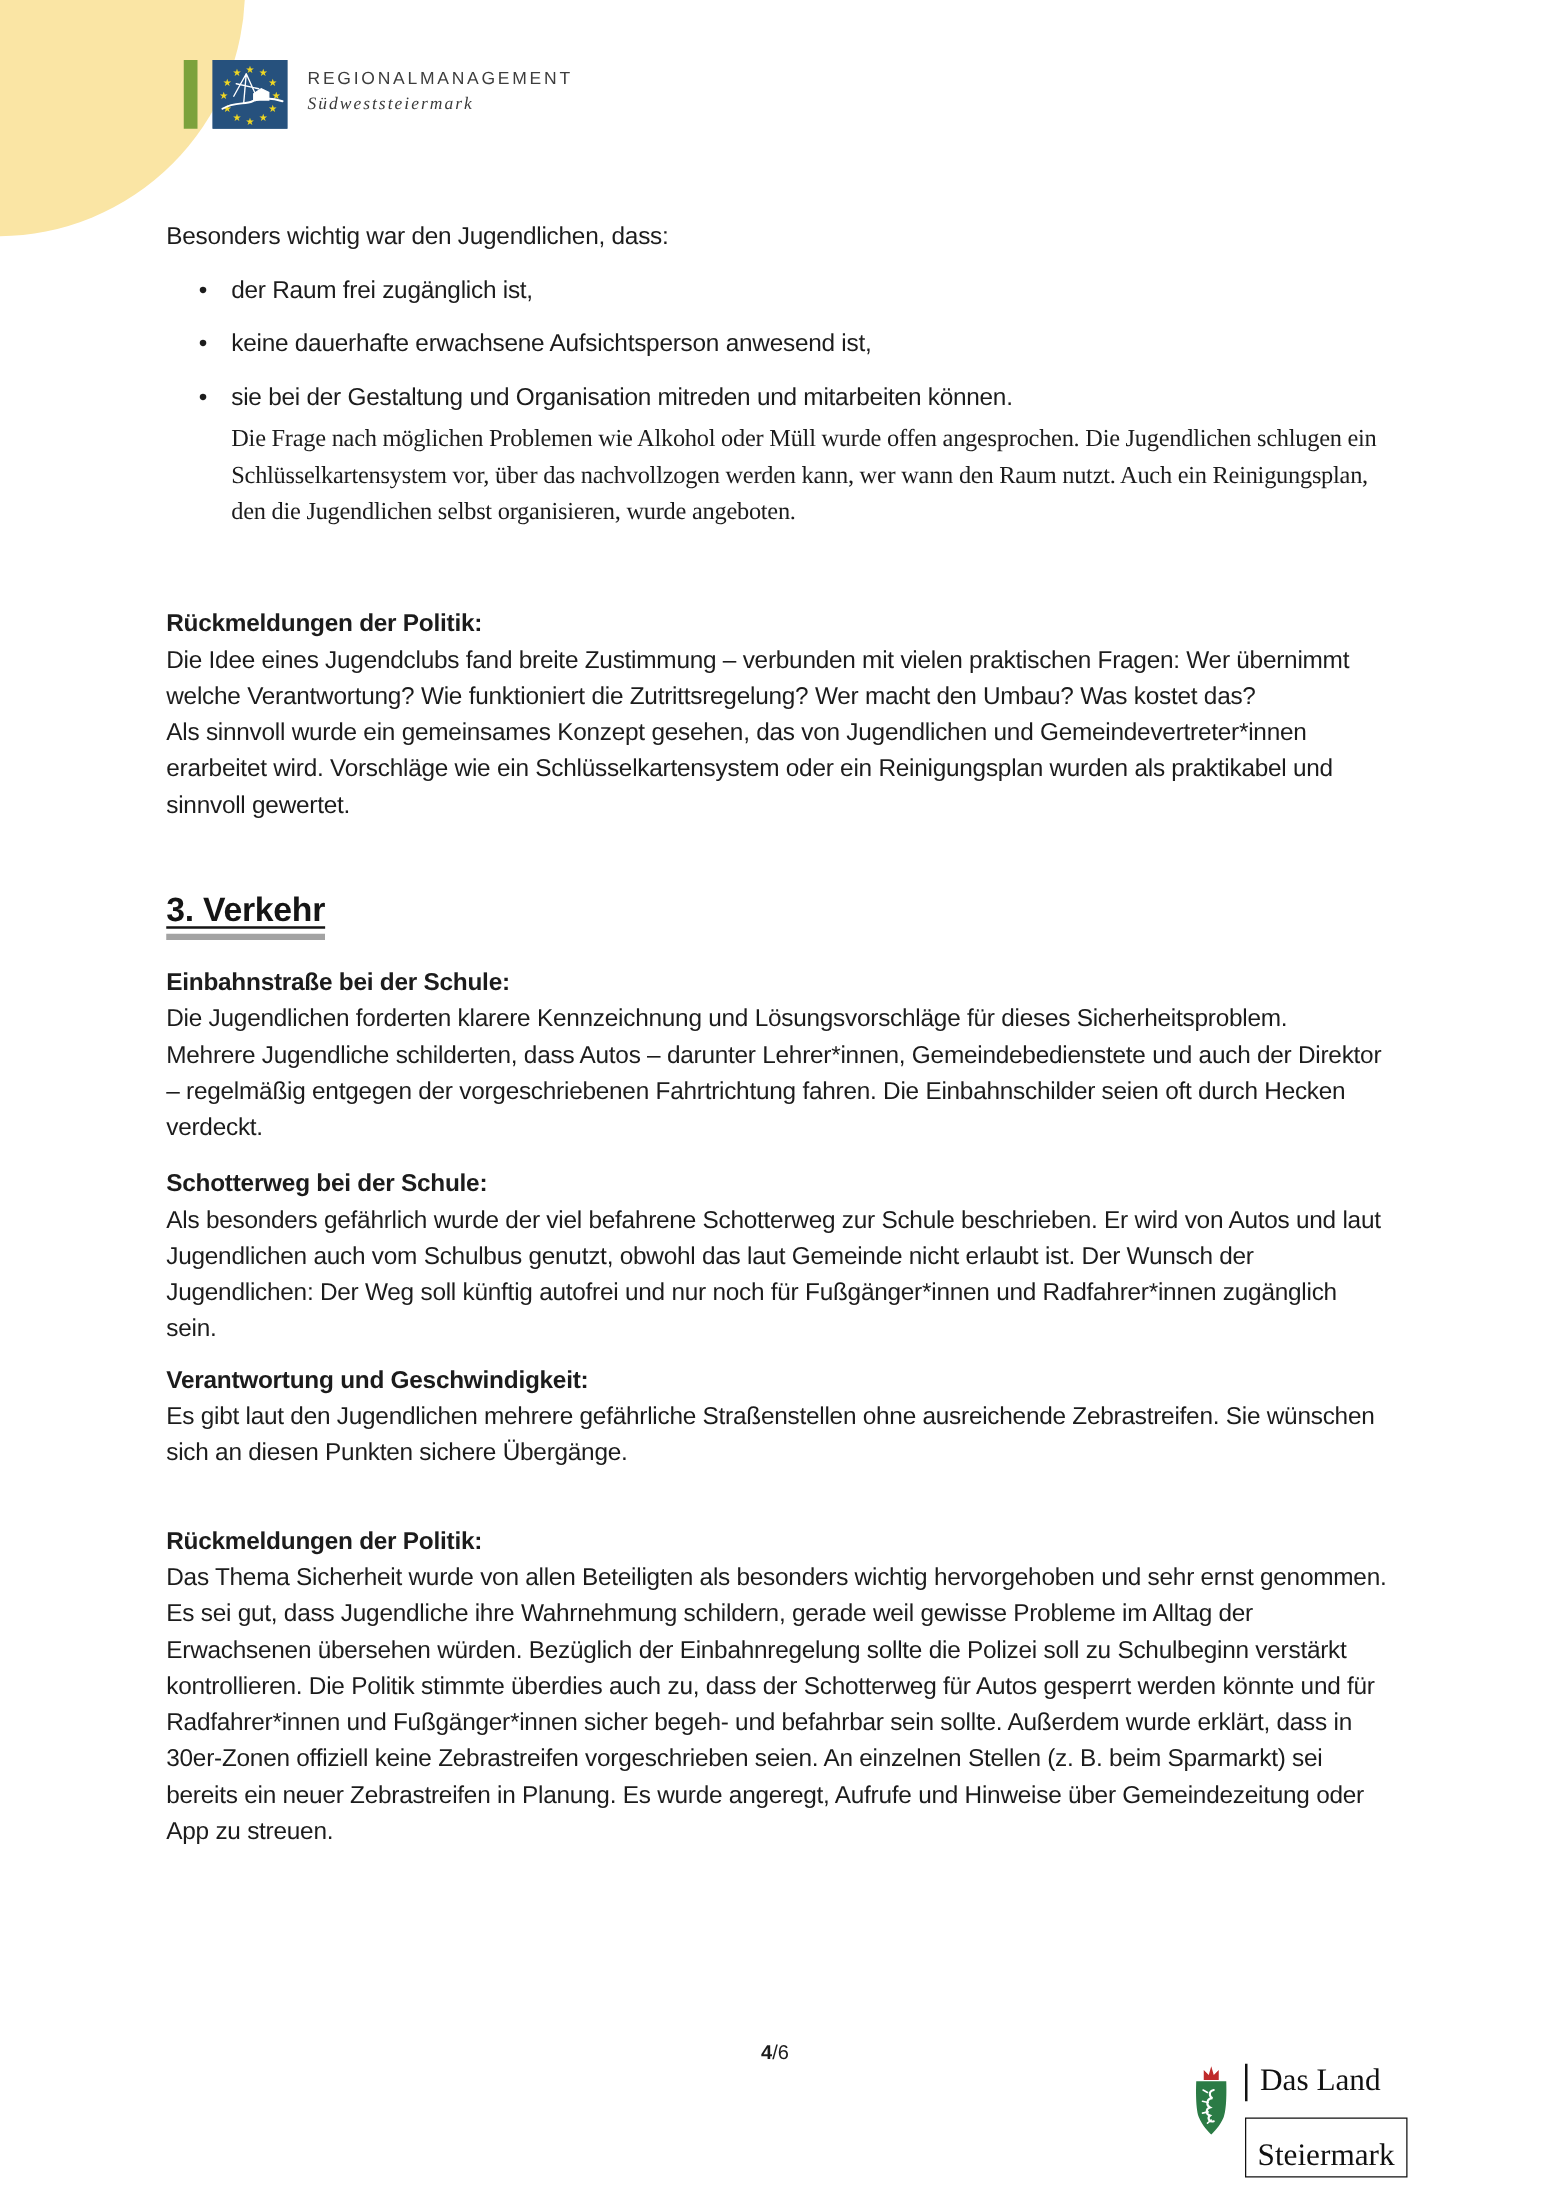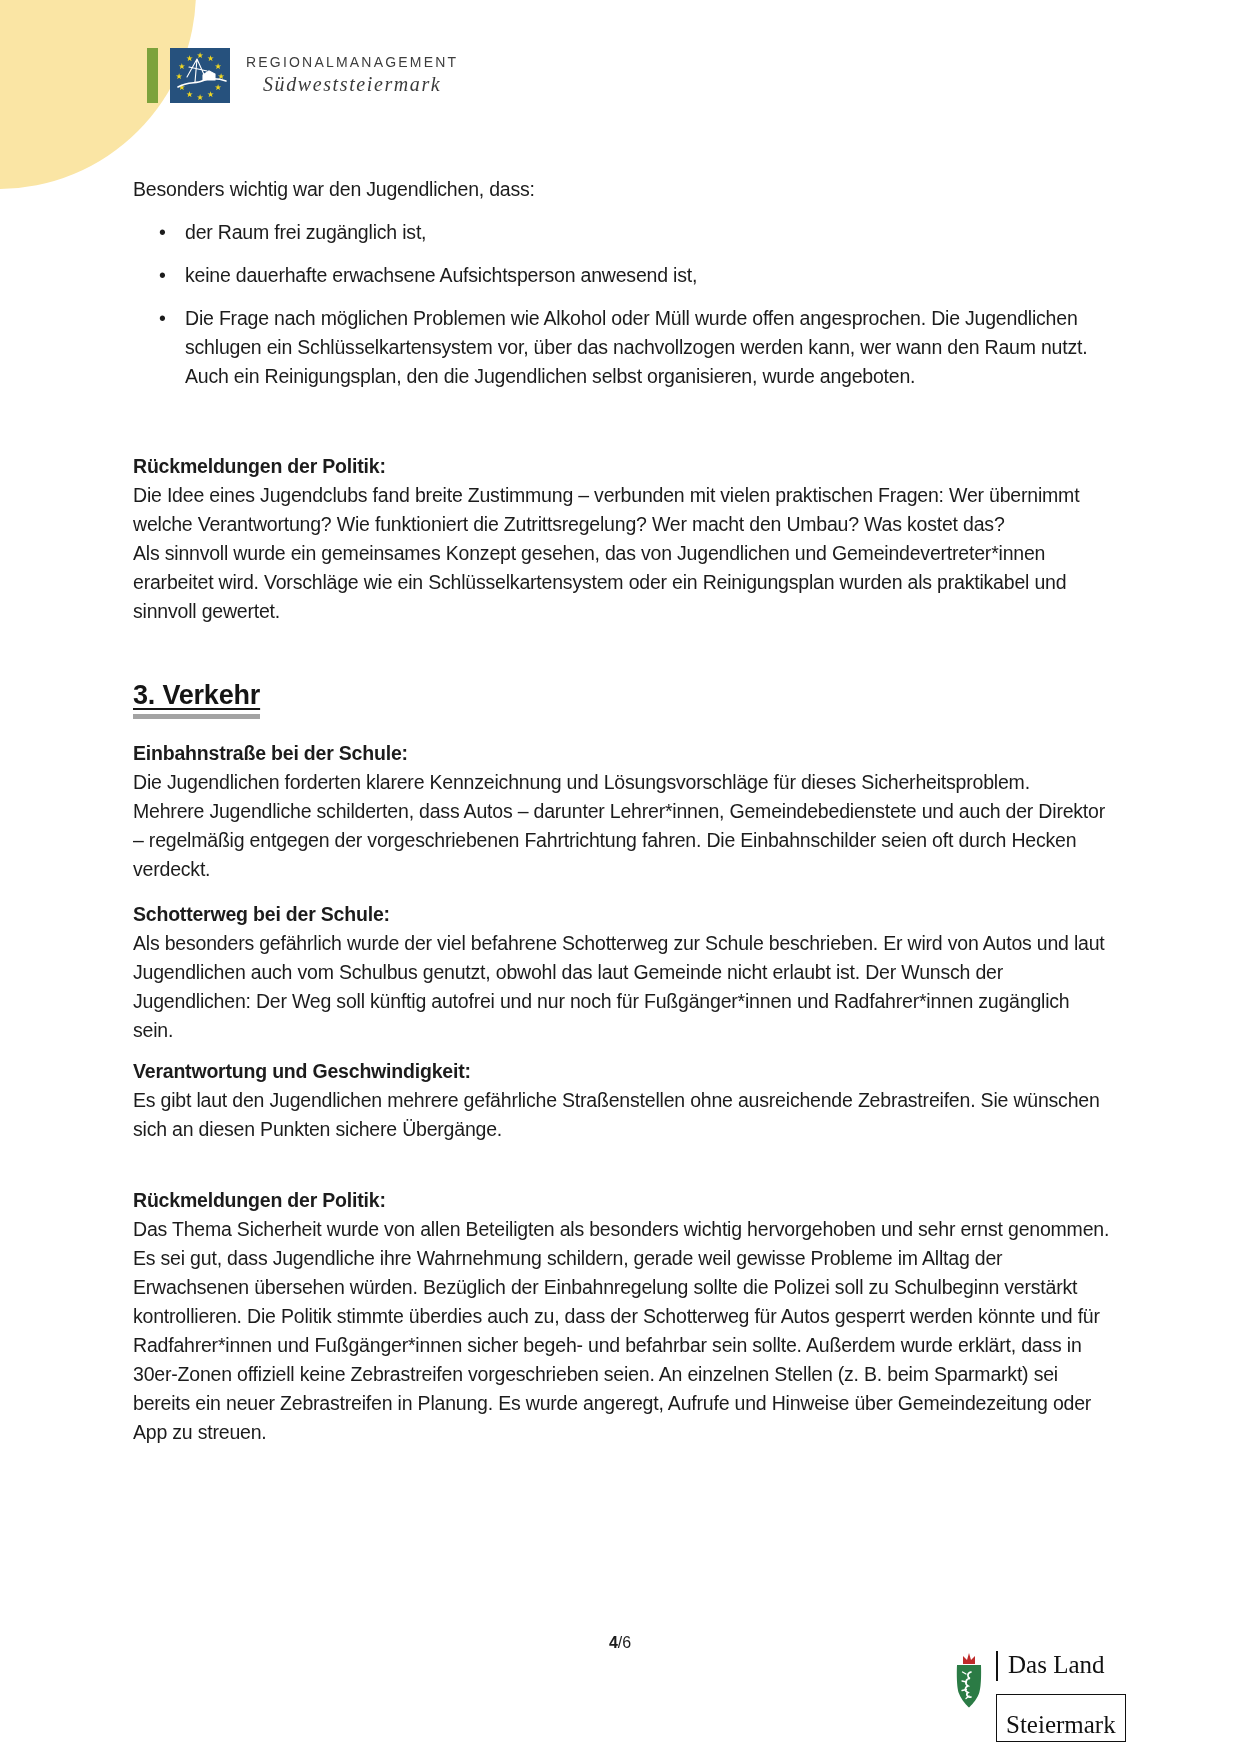--- a/index.html
+++ b/index.html
@@ -17,33 +17,33 @@
     position:absolute;left:-200px;top:-207px;
     width:396px;height:396px;border-radius:50%;
     background:#FAE5A4;z-index:0;
   }
   
   .header-logo{position:absolute;left:147px;top:48px;display:flex;align-items:flex-start;z-index:2;}
   .logo-bar{width:11px;height:55px;background:#7CA23C;}
   .logo-flag{width:60px;height:55px;margin-left:12px;background:#26517D;position:relative;flex:0 0 auto;}
   .logo-textcol{margin-left:16px;padding-top:5px;}
   .logo-line1{font-size:14px;letter-spacing:2.2px;color:#3d3d3d;line-height:18px;}
-  .logo-line2{font-family:"Liberation Serif", serif;font-style:italic;font-size:20px;letter-spacing:1.6px;color:#3a3a3a;line-height:24px;margin-top:1px;text-align:center;}
+  .logo-line2{font-family:"Liberation Serif", serif;font-style:italic;font-size:14px;letter-spacing:1.6px;color:#3a3a3a;line-height:24px;margin-top:1px;}
   
   .content{
     position:absolute;left:133px;top:0;width:978px;z-index:1;
     padding-top:175px;
     font-size:19.5px;line-height:29px;letter-spacing:-0.2px;
   }
   .content p{margin:0;}
   .lead{margin:0 0 14px 0;}
   ul.bullets{list-style:none;margin:14px 0 0 0;padding:0 0 0 52px;}
   ul.bullets li{position:relative;margin-bottom:14px;}
   ul.bullets li::before{content:"\2022";position:absolute;left:-26px;top:0;}
-  .bullet-cont{margin-top:14px;}
+  .bullet-cont{margin-top:4px;font-family:Liberation Serif, serif;}
   .block-feedback1{margin-top:61px;}
   .h-bold{font-weight:bold;margin:0;}
   .section-title{
     margin:52px 0 0 0;font-size:27px;font-weight:bold;line-height:34px;color:#151515;
   }
   .st-underline-wrap{display:inline-block;border-bottom:5px solid #a3a3a3;padding-bottom:2px;}
   .st-text{text-decoration:underline;text-decoration-thickness:2px;text-underline-offset:4px;}
   .topic-1{margin-top:20px;}
   .topic-2{margin-top:16px;}
   .topic-3{margin-top:12px;}
@@ -106,20 +106,21 @@
   </div>
 
   <div class="content">
 
     <p class="lead">Besonders wichtig war den Jugendlichen, dass:</p>
 
     <ul class="bullets">
       <li>der Raum frei zugänglich ist,</li>
       <li>keine dauerhafte erwachsene Aufsichtsperson anwesend ist,</li>
       <li>
+        <span>sie bei der Gestaltung und Organisation mitreden und mitarbeiten können.</span>
         <div class="bullet-cont">Die Frage nach möglichen Problemen wie Alkohol oder Müll wurde offen angesprochen. Die Jugendlichen schlugen ein Schlüsselkartensystem vor, über das nachvollzogen werden kann, wer wann den Raum nutzt. Auch ein Reinigungsplan, den die Jugendlichen selbst organisieren, wurde angeboten.</div>
       </li>
     </ul>
 
     <div class="block-feedback1">
       <p class="h-bold">Rückmeldungen der Politik:</p>
       <p>Die Idee eines Jugendclubs fand breite Zustimmung – verbunden mit vielen praktischen Fragen: Wer übernimmt welche Verantwortung? Wie funktioniert die Zutrittsregelung? Wer macht den Umbau? Was kostet das?</p>
       <p>Als sinnvoll wurde ein gemeinsames Konzept gesehen, das von Jugendlichen und Gemeindevertreter*innen erarbeitet wird. Vorschläge wie ein Schlüsselkartensystem oder ein Reinigungsplan wurden als praktikabel und sinnvoll gewertet.</p>
     </div>
 

